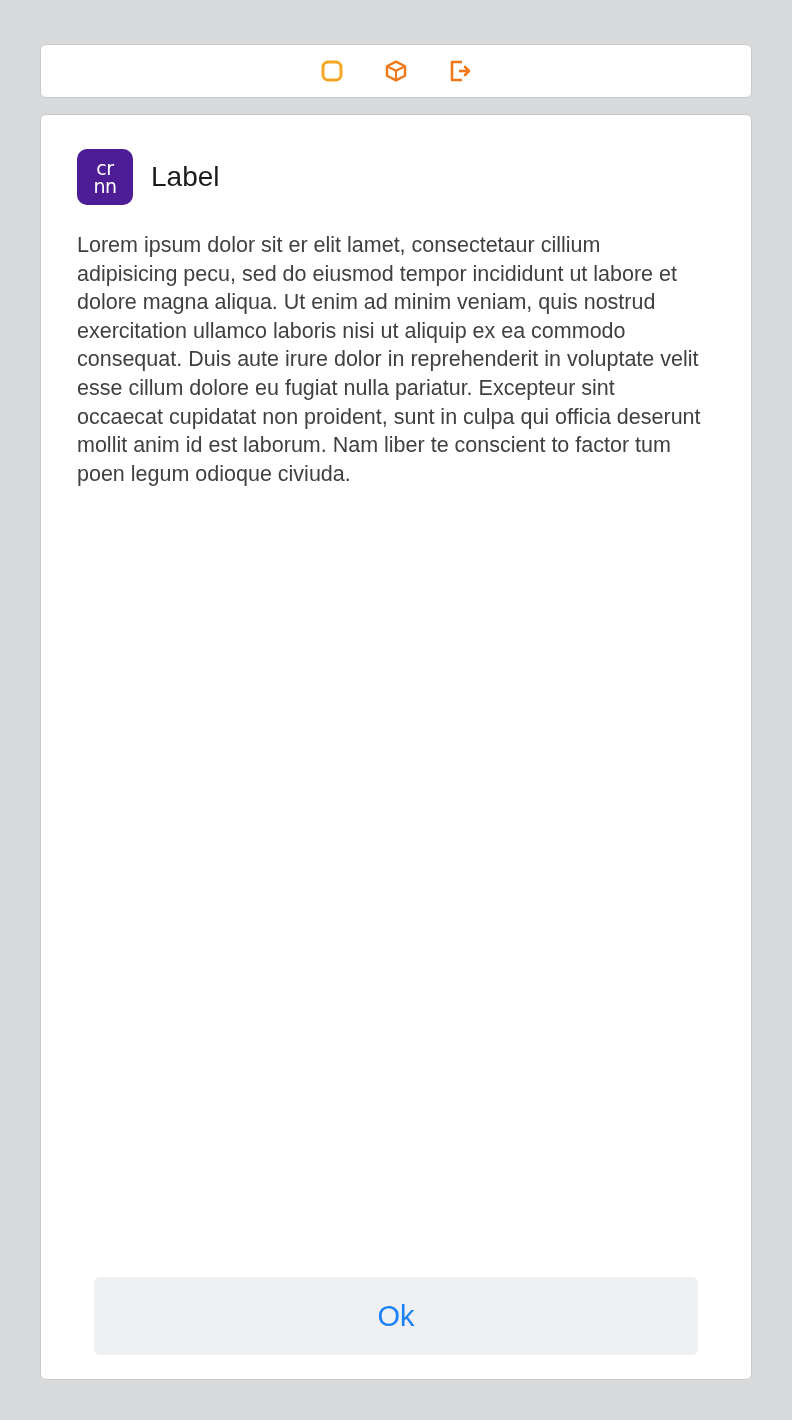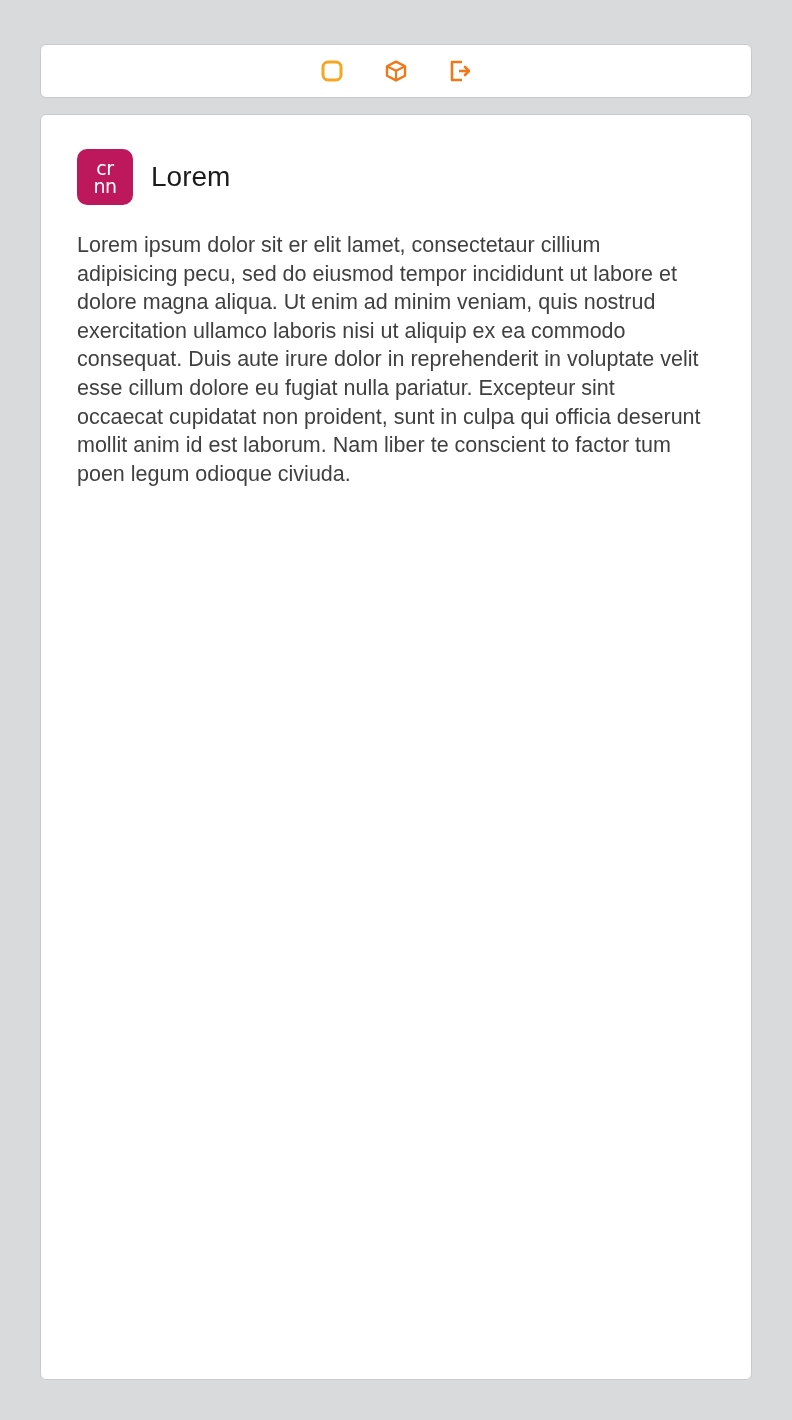--- a/index.html
+++ b/index.html
@@ -61,21 +61,21 @@
   .header-row {
     display: flex;
     align-items: center;
     gap: 18px;
     flex: 0 0 auto;
   }
   .app-badge {
     width: 56px;
     height: 56px;
     border-radius: 10px;
-    background: #be185d;
+    background: #4c1d95;
     color: #ffffff;
     display: flex;
     align-items: center;
     justify-content: center;
     flex-direction: column;
     line-height: 0.95;
     font-size: 19px;
     font-family: "DejaVu Sans", sans-serif;
     letter-spacing: -0.5px;
     flex: 0 0 auto;
@@ -147,23 +147,24 @@
 
   </div>
 
   <div class="card">
 
     <div class="header-row">
       <div class="app-badge">
         <span>cr</span>
         <span>nn</span>
       </div>
-      <div class="header-label">Lorem</div>
+      <div class="header-label">Label</div>
     </div>
 
     <div class="body-text">Lorem ipsum dolor sit er elit lamet, consectetaur cillium adipisicing pecu, sed do eiusmod tempor incididunt ut labore et dolore magna aliqua. Ut enim ad minim veniam, quis nostrud exercitation ullamco laboris nisi ut aliquip ex ea commodo consequat. Duis aute irure dolor in reprehenderit in voluptate velit esse cillum dolore eu fugiat nulla pariatur. Excepteur sint occaecat cupidatat non proident, sunt in culpa qui officia deserunt mollit anim id est laborum. Nam liber te conscient to factor tum poen legum odioque civiuda.</div>
 
     <div class="spacer"></div>
 
+    <button class="ok-button">Ok</button>
 
   </div>
 
 </div>
 
 </body></html>

